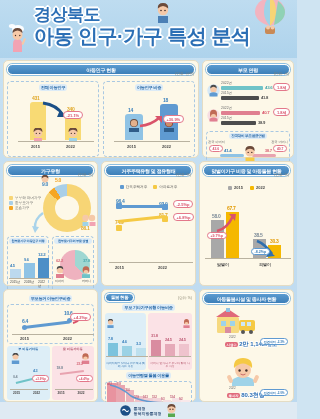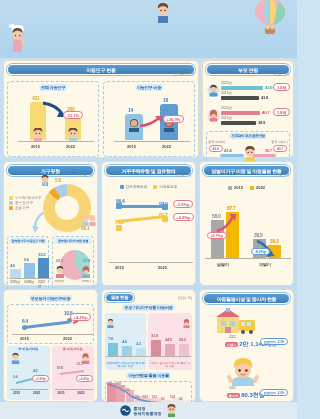--- a/index.html
+++ b/index.html
@@ -193,20 +193,22 @@
       <path d="M23 2 C14 2 8 9 8 16 C8 23 15 28 23 30 C31 28 38 23 38 16 C38 9 32 2 23 2z" fill="#f2b4c0"></path>
       <path d="M23 2 C19 2 17 9 17 16 C17 22 20 27 23 30 z" fill="#9fd3e8"></path>
       <path d="M23 2 C27 2 29 9 29 16 C29 22 26 27 23 30 z" fill="#f7d575"></path>
       <path d="M31 5 C35 8 38 12 38 16 C38 22 33 27 27 29 z" fill="#8fd2b5"></path>
       <rect x="18" y="31" width="10" height="7" rx="2" fill="#c98a56"></rect>
       <circle cx="21" cy="31.5" r="2" fill="#f6c9a8"></circle>
       <circle cx="25.5" cy="31.5" r="2" fill="#f6c9a8"></circle>
     </svg>
 
     <div class="title-wrap">
+      <div class="title-l1">경상북도</div>
+      <div class="title-l2">아동 인구·가구 특성 분석</div>
     </div>
   </div>
 
   <div class="grid">
 
     <div class="row">
 
       <div class="panel" style="width:196px;height:98px;">
         <div class="sec-head">아동인구 현황</div>
         <div class="unit" style="top:11px;">(단위: 천명)</div>

